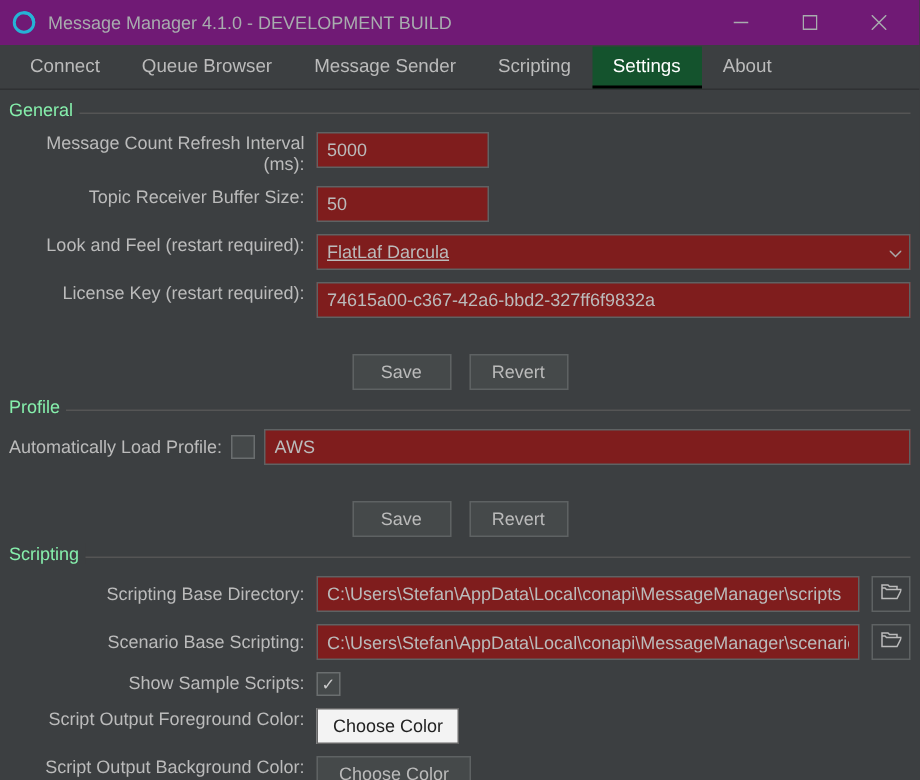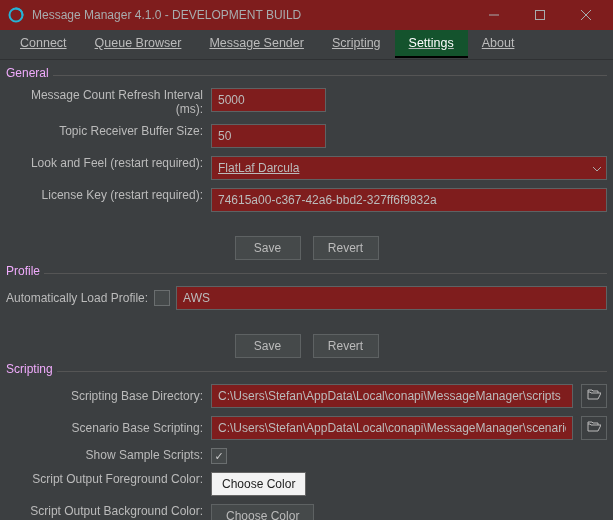--- a/index.html
+++ b/index.html
@@ -7,45 +7,44 @@
     width: 613px;
     height: 520px;
     background: #3c3f41;
     color: #bbbbbb;
     font-family: "Segoe UI", Arial, sans-serif;
     font-size: 12px;
     overflow: hidden;
   }
   .title-bar {
     height: 30px;
-    background: #7f1d1d;
+    background: #701a75;
     display: flex;
     align-items: center;
     padding: 0 4px;
   }
   .title-icon {
     width: 16px;
     height: 16px;
     margin-left: 4px;
     margin-right: 8px;
   }
   .title-text { flex: 1; color: #a8acae; font-size: 12px; }
   .win-controls { display: flex; gap: 0; }
   .win-btn {
     width: 46px; height: 30px;
     display: flex; align-items: center; justify-content: center;
     color: #a8acae;
   }
   .tab-bar {
     height: 30px;
     display: flex;
-    align-items: flex-start;
+    align-items: center;
     padding: 0 6px;
     border-bottom: 1px solid #2f3133;
-    text-decoration: underline;
   }
   .tab {
     padding: 6px 14px;
     color: #bbbbbb;
     font-size: 12.5px;
     border-bottom: 2px solid transparent;
     cursor: pointer;
   }
   .tab.active {
     background: #14532d;
@@ -55,21 +54,21 @@
   .content {
     padding: 4px 6px 6px 6px;
     height: calc(520px - 30px - 30px);
     overflow: auto;
   }
   .group {
     margin-top: 2px;
     position: relative;
   }
   .group-label {
-    color: #f0abfc;
+    color: #86efac;
     font-size: 12px;
     background: #3c3f41;
     position: relative;
     display: inline-block;
     padding: 0 4px 0 0;
     z-index: 1;
   }
   .group-line {
     position: absolute;
     top: 9px;

